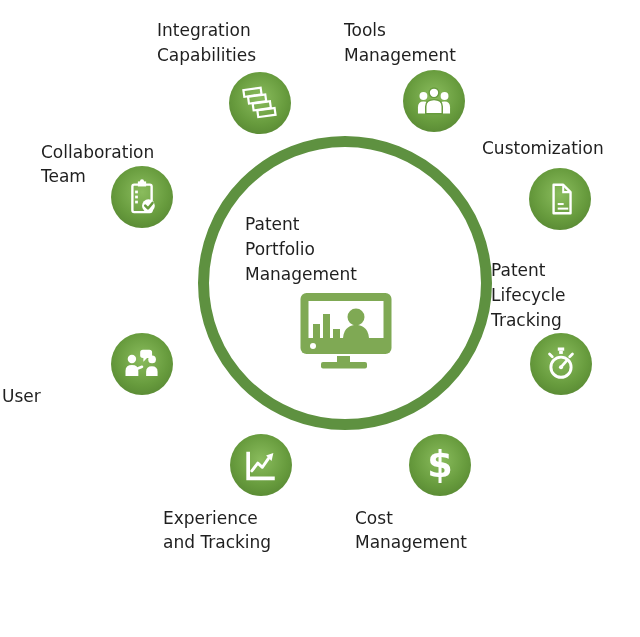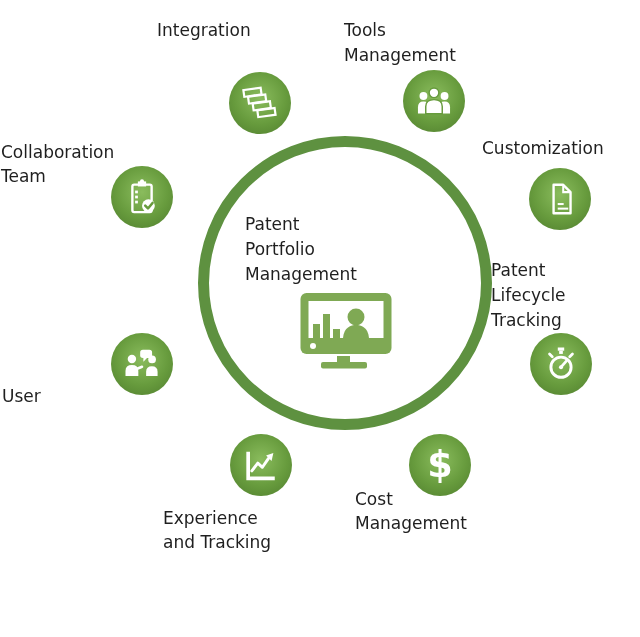--- a/index.html
+++ b/index.html
@@ -53,20 +53,21 @@
     <rect x="34" y="37" width="7" height="9" fill="var(--monitor)"></rect>
     <circle cx="57" cy="25" r="8.5" fill="var(--monitor)"></circle>
     <path d="M44,46 C45,35 52,33 57,33 C62,33 69,35 70,46 Z" fill="var(--monitor)"></path>
     <circle cx="14" cy="54" r="3" fill="var(--background)"></circle>
     <rect x="38" y="64" width="13" height="7" fill="var(--monitor)"></rect>
     <rect x="22" y="70" width="46" height="6.5" rx="2" fill="var(--monitor)"></rect>
   </svg>
 
   <div class="label" style="left:157px;top:18px;width:200px;line-height:25px;">
       <div>Integration</div>
+      <div>Capabilities</div>
     </div>
   <div class="badge" style="left:229px;top:72px;">
     <svg width="44" height="44" viewBox="0 0 48 48">
       <g class="ic" stroke-width="2.4" transform="rotate(-8 24 24)">
         <rect x="8" y="7.5" width="19" height="7.5"></rect>
         <rect x="12" y="15.5" width="19" height="7.5"></rect>
         <rect x="16" y="23.5" width="19" height="7.5"></rect>
         <rect x="20" y="31.5" width="19" height="7.5"></rect>
       </g>
     </svg>
@@ -116,21 +117,21 @@
       <line class="ic" stroke-width="3" stroke-linecap="round" x1="24" y1="27.5" x2="30.5" y2="20"></line>
       <circle cx="24" cy="27.5" r="2.2" fill="var(--icon-white)"></circle>
     </svg>
   </div>
 
   <div class="badge" style="left:409px;top:434px;">
     <svg width="44" height="44" viewBox="0 0 48 48">
       <text x="24" y="37" text-anchor="middle" font-size="40" font-weight="bold" fill="var(--icon-white)">$</text>
     </svg>
   </div>
-  <div class="label" style="left:355px;top:487px;width:180px;">
+  <div class="label" style="left:355px;top:506px;width:180px;">
       <div>Cost</div>
       <div>Management</div>
     </div>
 
   <div class="badge" style="left:230px;top:434px;">
     <svg width="44" height="44" viewBox="0 0 48 48">
       <polyline class="ic" stroke-width="4" points="10,9.5 10,38.5 39,38.5"></polyline>
       <polyline class="ic" stroke-width="3.2" stroke-linecap="round" stroke-linejoin="round" points="14,30.5 20.5,22 25.5,26.5 32,17"></polyline>
       <polygon points="29.5,13.5 37.5,11 35.5,19.5" fill="var(--icon-white)"></polygon>
     </svg>
@@ -150,21 +151,21 @@
         <rect x="22" y="8.5" width="13" height="9" rx="3"></rect>
         <polygon points="25.5,17 30,17 25.5,21.5"></polygon>
       </g>
       <line class="ic" stroke-width="2.8" stroke-linecap="round" x1="18" y1="29.5" x2="24" y2="27"></line>
     </svg>
   </div>
   <div class="label" style="left:2px;top:384px;width:160px;">
       <div>User</div>
     </div>
 
-  <div class="label" style="left:1px;top:140px;width:160px;">
+  <div class="label" style="left:1px;top:140px;width:160px;padding-left:40px;">
       <div>Collaboration</div>
       <div>Team</div>
     </div>
   <div class="badge" style="left:111px;top:166px;">
     <svg width="44" height="44" viewBox="0 0 48 48">
       <rect class="ic" stroke-width="2.6" x="13.5" y="10.5" width="21" height="30" rx="2"></rect>
       <circle cx="24" cy="6.8" r="2.2" fill="var(--icon-white)"></circle>
       <rect x="19.5" y="7" width="9" height="5.5" fill="var(--icon-white)"></rect>
       <rect x="16.5" y="17" width="3" height="3" fill="var(--icon-white)"></rect>
       <rect x="16.5" y="22.5" width="3" height="3" fill="var(--icon-white)"></rect>

